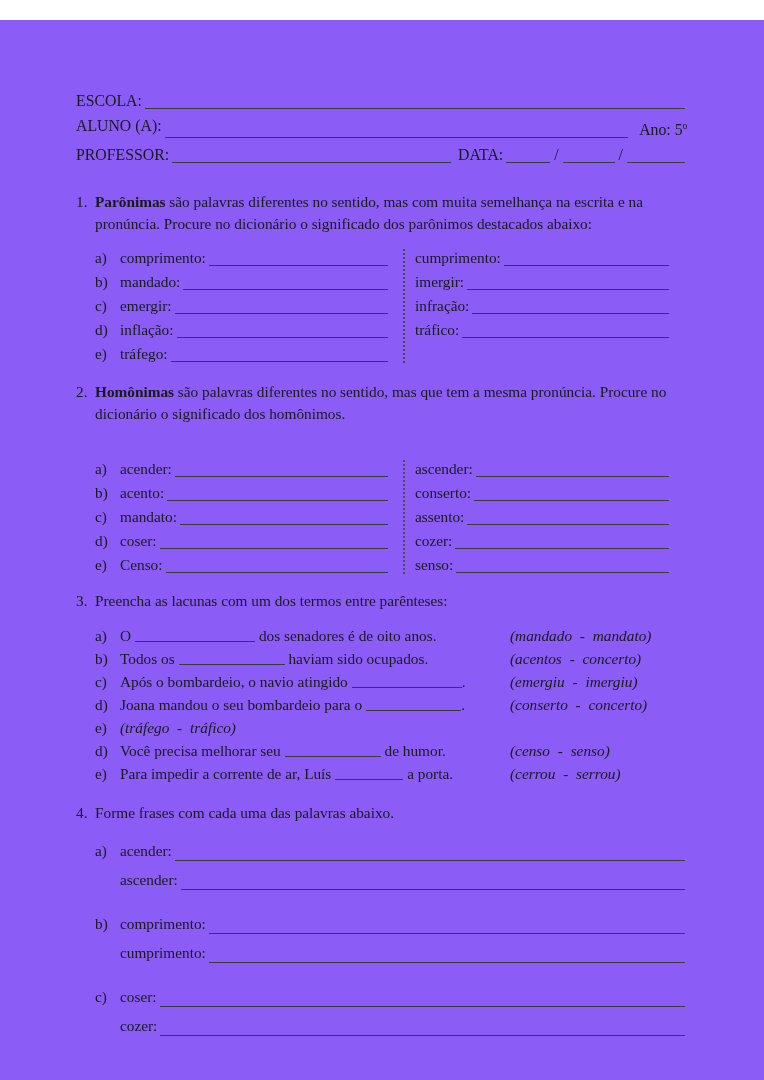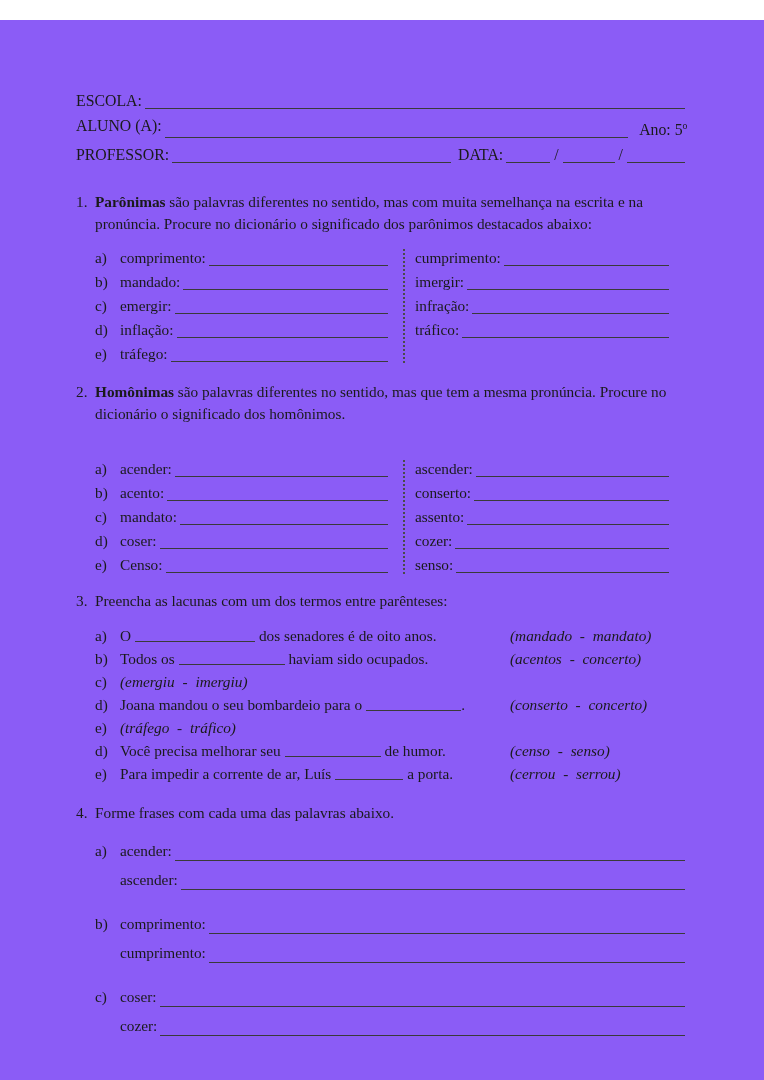--- a/index.html
+++ b/index.html
@@ -198,20 +198,21 @@
         <span class="s3sent"><span>O</span><span class="blank" style="width:120px"></span><span> dos senadores é de oito anos.</span></span>
         <span class="s3opt">(mandado - mandato)</span>
       </div>
     <div class="s3row">
         <span class="pletter">b)</span>
         <span class="s3sent"><span>Todos os</span><span class="blank" style="width:106px"></span><span> haviam sido ocupados.</span></span>
         <span class="s3opt">(acentos - concerto)</span>
       </div>
     <div class="s3row">
         <span class="pletter">c)</span>
+        <span class="s3sent"><span>Após o bombardeio, o navio atingido</span><span class="blank" style="width:110px"></span><span>.</span></span>
         <span class="s3opt">(emergiu - imergiu)</span>
       </div>
     <div class="s3row">
         <span class="pletter">d)</span>
         <span class="s3sent"><span>Joana mandou o seu bombardeio para o</span><span class="blank" style="width:95px"></span><span>.</span></span>
         <span class="s3opt">(conserto - concerto)</span>
       </div>
     <div class="s3row">
         <span class="pletter">e)</span>
         <span class="s3opt">(tráfego - tráfico)</span>

